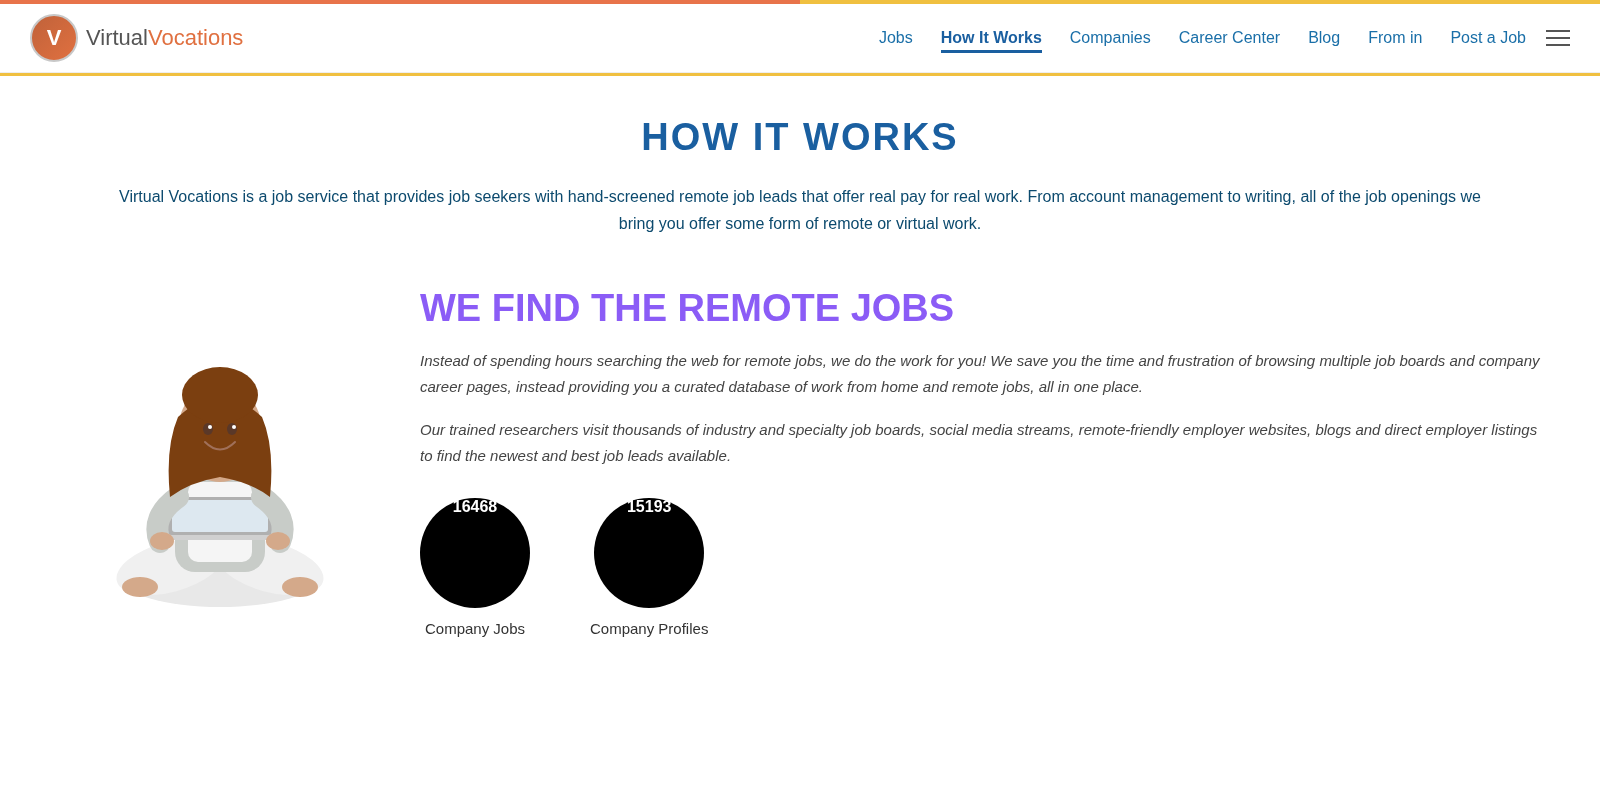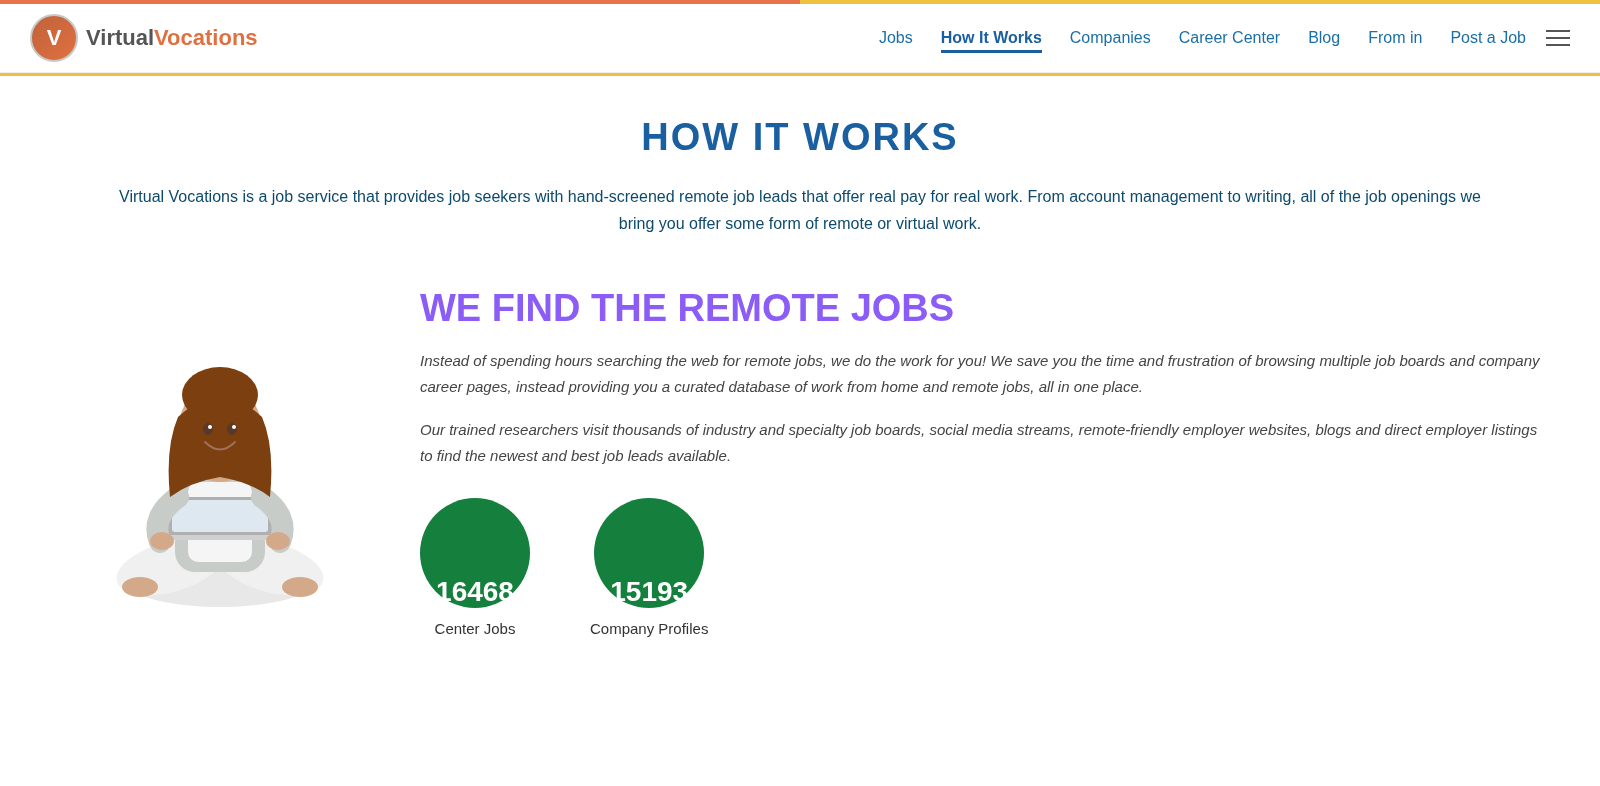--- a/index.html
+++ b/index.html
@@ -45,21 +45,21 @@
       align-items: center;
       justify-content: center;
       color: white;
       font-size: 22px;
       font-weight: bold;
       border: 2px solid #c8c8c8;
     }
 
     .logo-text {
       font-size: 22px;
-      font-weight: bold;
+      font-weight: normal;
     }
 
     .logo-text .virtual {
       color: #555;
     }
 
     .logo-text .vocations {
       color: #e07040;
     }
 
@@ -192,26 +192,26 @@
       display: flex;
       flex-direction: column;
       align-items: center;
       gap: 12px;
     }
 
     .stat-circle {
       width: 110px;
       height: 110px;
       border-radius: 50%;
-      background: #15803d;
-      display: flex;
-      align-items: flex-end;
+      background: #000000;
+      display: flex;
+      align-items: flex-start;
       justify-content: center;
       color: white;
-      font-size: 28px;
+      font-size: 16px;
       font-weight: 700;
     }
 
     .stat-label {
       font-size: 15px;
       color: #333;
       text-align: center;
     }
   </style>
 </head>
@@ -306,21 +306,21 @@
     <div class="content-area">
       <h2 class="section-title">WE FIND THE REMOTE JOBS</h2>
       <p class="section-text">Instead of spending hours searching the web for remote jobs, we do the work for you! We save you the time and frustration of browsing multiple job boards and company career pages, instead providing you a curated database of work from home and remote jobs, all in one place.</p>
       <p class="section-text">Our trained researchers visit thousands of industry and specialty job boards, social media streams, remote-friendly employer websites, blogs and direct employer listings to find the newest and best job leads available.</p>
 
       <div class="stats-row">
         <div class="stat-item">
           <div class="stat-circle">
             <span>16468</span>
           </div>
-          <span class="stat-label">Center Jobs</span>
+          <span class="stat-label">Company Jobs</span>
         </div>
         <div class="stat-item">
           <div class="stat-circle">
             <span>15193</span>
           </div>
           <span class="stat-label">Company Profiles</span>
         </div>
       </div>
     </div>
 

